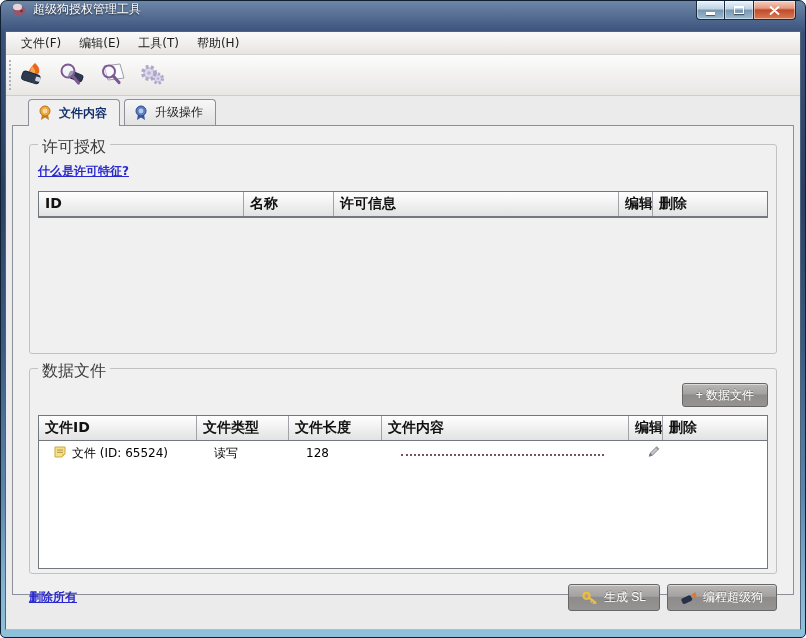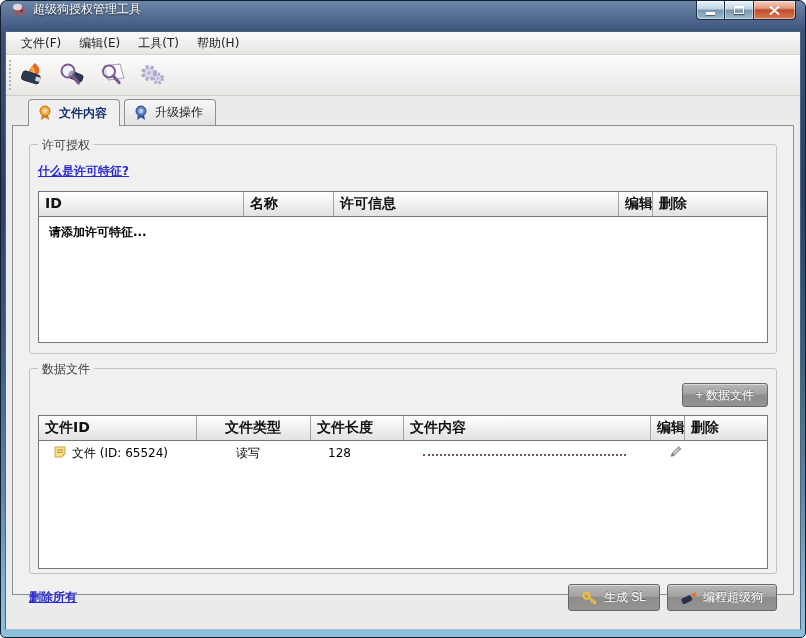--- a/index.html
+++ b/index.html
@@ -46,21 +46,21 @@
   .tabs { display:flex; padding-left:16px; position:relative; z-index:2; }
   .tab { display:inline-flex; align-items:center; gap:6px; height:26px; padding:0 12px 0 8px;
     border:1px solid #8d9099; border-bottom:none; border-radius:4px 4px 0 0; margin-right:4px;
     background:linear-gradient(180deg,#f7f7f7,#e2e2e2); font-size:12px; color:#1f1f1f; cursor:pointer; }
   .tab svg { width:16px; height:16px; }
   .tab.active { background:#f0f0f0; font-weight:bold; color:#14316e; margin-bottom:-1px; height:27px; }
   .panel { position:relative; z-index:1; border:1px solid #8d9099; background:#f0f0f0; height:470px; padding:10px 16px 0 16px; }
 
   
   .groupbox { position:relative; border:1px solid #c2c2c2; border-radius:3px; padding:12px 8px 8px 8px; }
-  .groupbox .group-label { position:absolute; top:-8px; left:8px; background:#f0f0f0; padding:0 4px; font-size:12px; color:#3d3d3d; }
+  .groupbox .group-label { position:absolute; top:-8px; left:8px; background:#f0f0f0; padding:0 4px; font-size:16px; color:#3d3d3d; }
   .group1 { height:210px; margin-top:8px; }
   .group2 { height:206px; margin-top:14px; }
 
   .group-row { display:flex; align-items:center; justify-content:space-between; height:28px; margin-bottom:6px; }
   .link { font-size:12px; color:#2929cf; text-decoration:underline; cursor:pointer;font-weight:bold; }
 
   .gray-btn { display:inline-flex; align-items:center; justify-content:center; gap:6px; height:24px; padding:0 13px;
     font-size:12px; color:#fff; text-shadow:0 -1px 0 rgba(0,0,0,.35);
     background:linear-gradient(180deg,#b9b8b7 0%,#a3a2a1 45%,#8d8c8b 50%,#959493 100%);
     border:1px solid #686766; border-radius:3px; box-shadow:inset 0 1px 0 rgba(255,255,255,.5); cursor:pointer; }
@@ -69,21 +69,21 @@
   
   .table { border:1px solid #73787f; background:#fff; }
   .thead { display:flex; background:linear-gradient(180deg,#ffffff 0%,#efefef 55%,#e2e2e2 100%); border-bottom:1px solid #73787f; }
   .th { font-size:14px; font-weight:bold; color:#111; padding:3px 6px; border-right:1px solid #a0a4a9; white-space:nowrap; overflow:hidden; }
   .th:last-child { border-right:none; }
   .tbody { background:#fff; position:relative; }
   .t1 .tbody { height:125px; }
   .t2 .tbody { height:127px; }
 
   .t1-c0{width:205px;} .t1-c1{width:90px;} .t1-c2{width:285px;} .t1-c3{width:34px;} .t1-c4{flex:1;}
-  .t2-c0{width:158px;} .t2-c1{width:92px;margin-left:22px;} .t2-c2{width:93px;} .t2-c3{width:247px;} .t2-c4{width:34px;} .t2-c5{flex:1;}
+  .t2-c0{width:158px;} .t2-c1{width:92px;} .t2-c2{width:93px;} .t2-c3{width:247px;} .t2-c4{width:34px;} .t2-c5{flex:1;}
 
   .empty-text { font-size:12px; font-weight:bold; color:#000; padding:7px 10px; }
 
   .trow { display:flex; align-items:center; height:24px; font-size:12px; color:#000; }
   .td { padding:0 17px; display:flex; align-items:center; gap:5px; overflow:hidden; white-space:nowrap; }
   .leader { flex:1; height:10px; border-bottom:2px dotted #7d4f63; margin:0 8px 4px 2px; }
   .note-ico svg { width:14px; height:14px; }
   .pencil-ico { cursor:pointer; }
   .pencil-ico svg { width:15px; height:15px; }
 
@@ -194,23 +194,20 @@
           <div class="group-row">
             <span class="link">什么是许可特征?</span>
           </div>
           <div class="table t1">
             <div class="thead">
               <div class="th t1-c0">ID</div>
               <div class="th t1-c1">名称</div>
               <div class="th t1-c2">许可信息</div>
               <div class="th t1-c3">编辑</div>
               <div class="th t1-c4">删除</div>
-            </div>
-            <div class="tbody">
-              <div class="empty-text">请添加许可特征...</div>
             </div>
           </div>
         </div>
 
         <div class="groupbox group2">
           <span class="group-label">数据文件</span>
           <div class="group-row" style="justify-content:flex-end;">
             <button class="gray-btn">+ 数据文件</button>
           </div>
           <div class="table t2">

